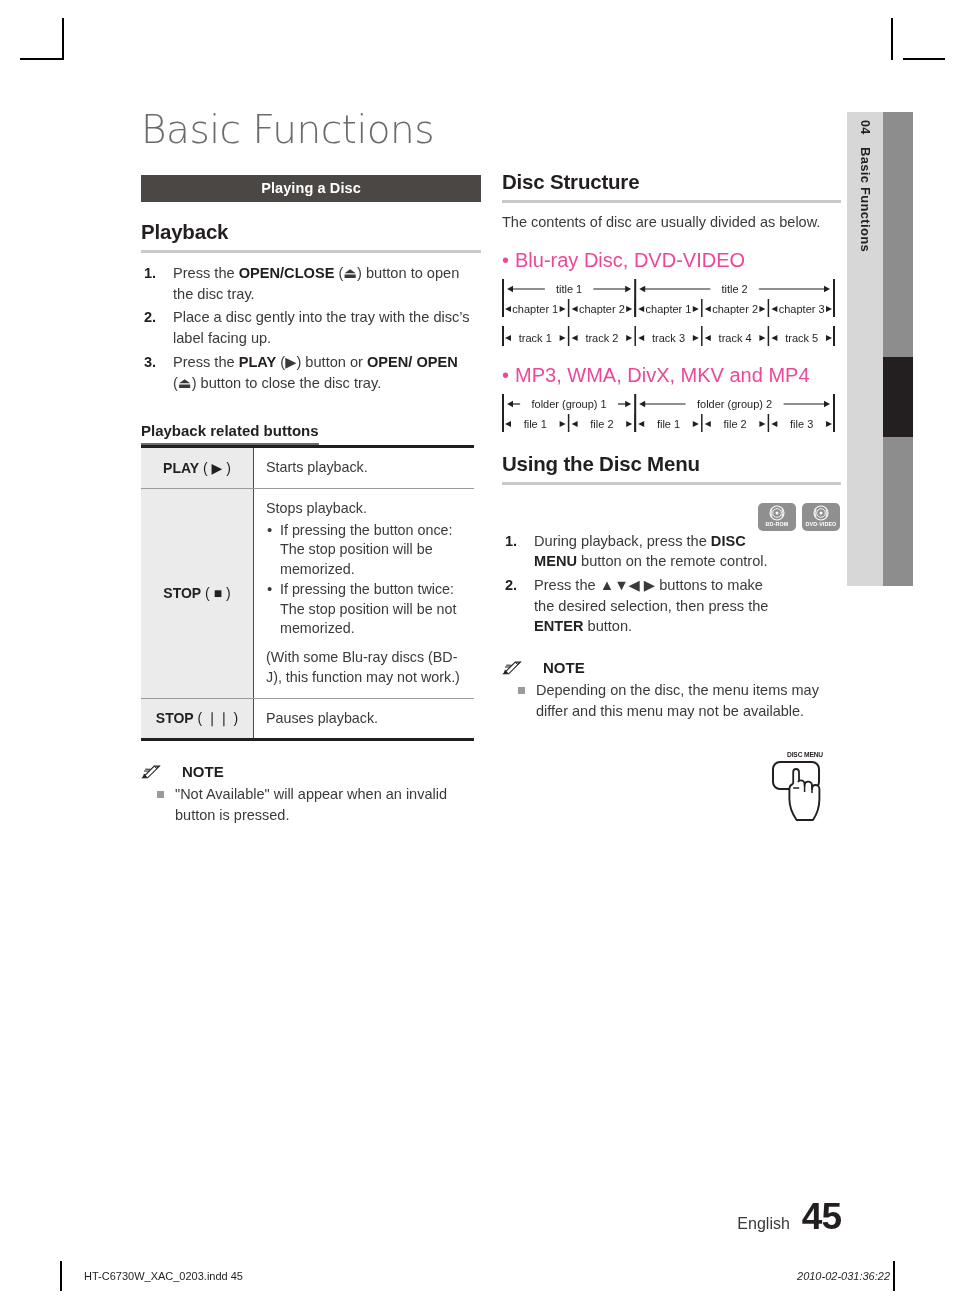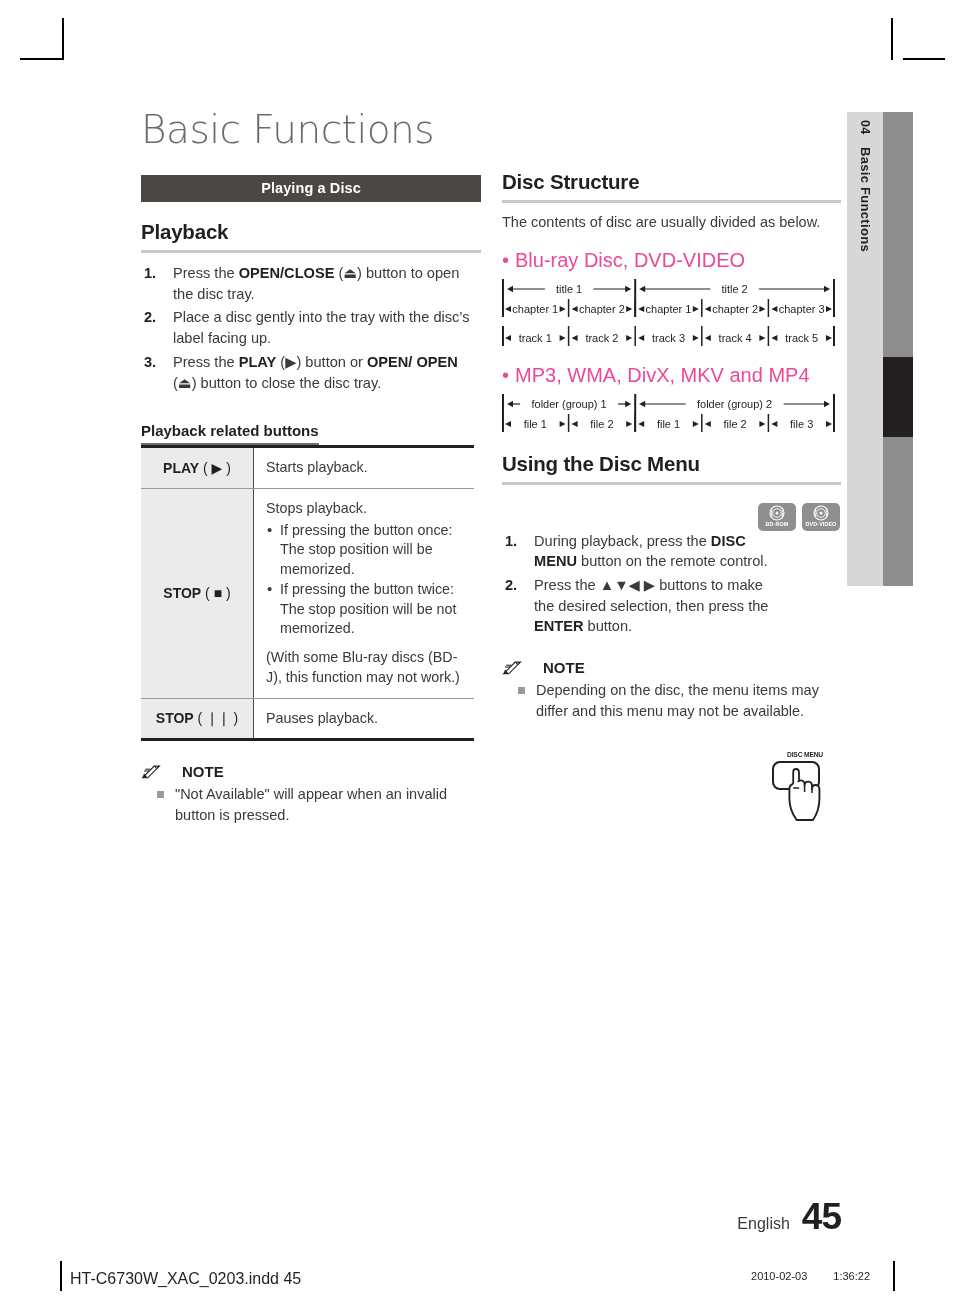--- a/index.html
+++ b/index.html
@@ -296,30 +296,30 @@
     align-items: baseline;
     gap: 12px;
   }
   #footer-lang { font-size: 16px; color: #3a3a3a; }
   #footer-num  { font-size: 37px; font-weight: bold; color: #231f20; letter-spacing: -1px; }
 
   #footer-rule-l { position:absolute; left: 60px; top: 1261px; width: 2px; height: 30px; background:#000; }
   #footer-rule-r { position:absolute; left: 893px; top: 1261px; width: 2px; height: 30px; background:#000; }
   #footer-file {
     position: absolute;
-    left: 70px; top: 1270px;
-    font-size: 16px;
+    left: 84px; top: 1270px;
+    font-size: 11px;
     color: #231f20;
   }
   #footer-stamp {
     position: absolute;
-    right: 84px; top: 1270px;
+    right: 64px; top: 1270px;
     font-size: 11px;
     color: #231f20;
-    display: flex; gap: 26px;
+    display: flex;  font-style: italic;
   }
 </style>
 </head>
 <body>
 
 <div id="page">
 
   <div class="crop crop-v" style="left:62px;  top:18px;"></div>
   <div class="crop crop-h" style="left:20px;  top:58px;"></div>
   <div class="crop crop-v" style="left:891px; top:18px;"></div>

